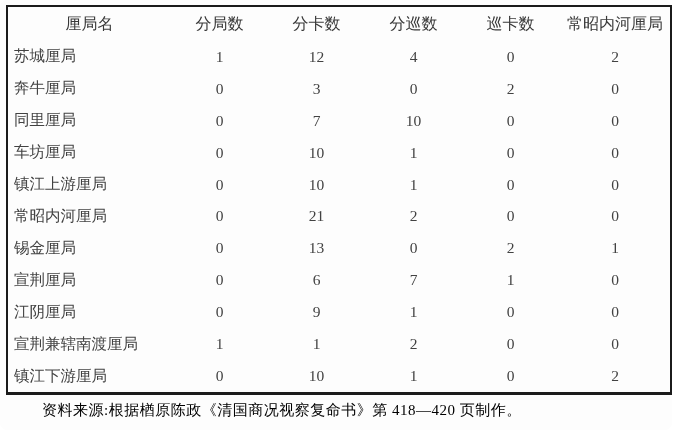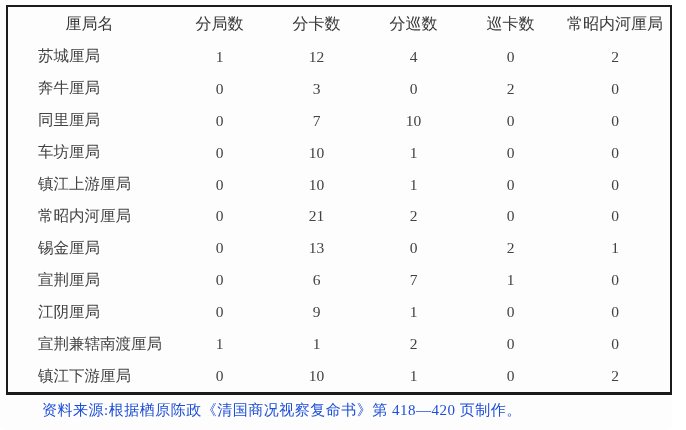--- a/index.html
+++ b/index.html
@@ -54,28 +54,28 @@
   td {
     font-size: 15.5px;
     text-align: center;
     color: #424242;
   }
   th:nth-child(1) { width: 163px; }
   th:nth-child(2), th:nth-child(3), th:nth-child(4), th:nth-child(5) { width: 97px; }
   th:nth-child(6) { width: 112px; }
   td.name-col {
     text-align: left;
-    padding-left: 30px;
+    padding-left: 6px;
   }
   .source-note {
     position: absolute;
     left: 42px;
     top: 401px;
     font-size: 15px;
-    color: #1d4ed8;
+    color: #000000;
     letter-spacing: 0.5px;
   }
 </style>
 </head>
 <body>
 
 <div class="page">
   <div class="table-frame">
     <table>
       <thead>

